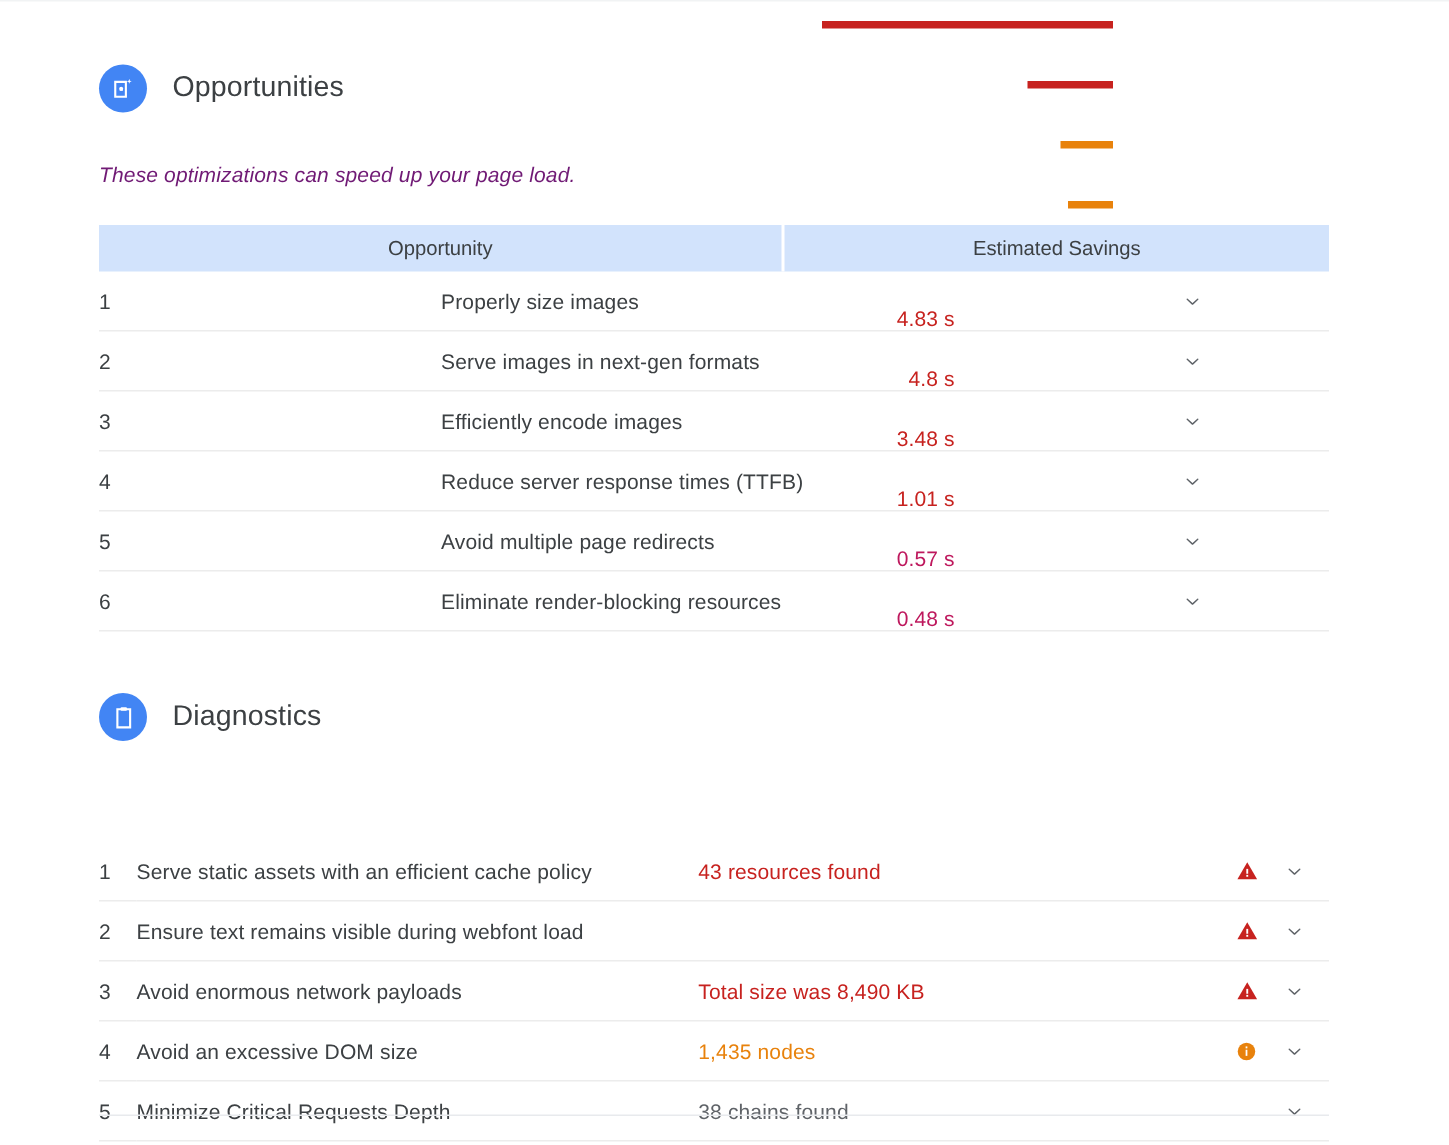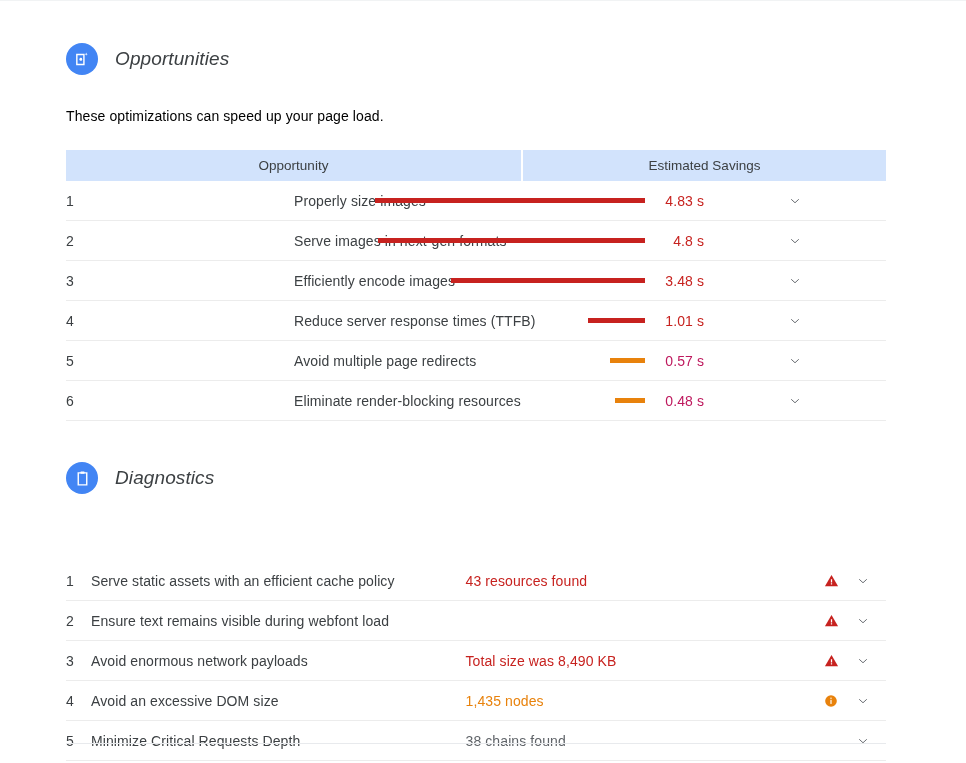--- a/index.html
+++ b/index.html
@@ -22,41 +22,41 @@
     left: 66px;
     top: 0;
     width: 820px;
   }
 
   
   .section-header {
     display: flex;
     align-items: center;
     gap: 17px;
-    font-style: italic;
   }
   .sec-icon {
     width: 32px; height: 32px;
     border-radius: 50%;
     background: #4285f4;
     display: flex;
     align-items: center;
     justify-content: center;
     flex: 0 0 32px;
   }
   .sec-title {
     font-size: 19px;
     color: #3c4043;
     font-weight: 400;
     letter-spacing: .1px;
   }
   .sec-desc {
     font-size: 14px;
-    color: #000000;
+    color: #701a75;
     letter-spacing: .1px;
+    font-style: italic;
   }
 
   
   .audit-table {
     width: 820px;
     border-collapse: collapse;
     table-layout: fixed;
   }
   .audit-table thead th {
     background: #d2e3fc;
@@ -109,20 +109,21 @@
   }
 
   
   .savings-wrap {
     display: flex;
     align-items: center;
     justify-content: flex-end;
     gap: 0;
     height: 39px;
     padding-right: 0;
+    flex-direction: column;
   }
   .bar-track {
     position: relative;
     width: 270px;
     height: 5px;
     flex: 0 0 270px;
     margin-right: 12px;
   }
   .bar-fill {
     position: absolute;

